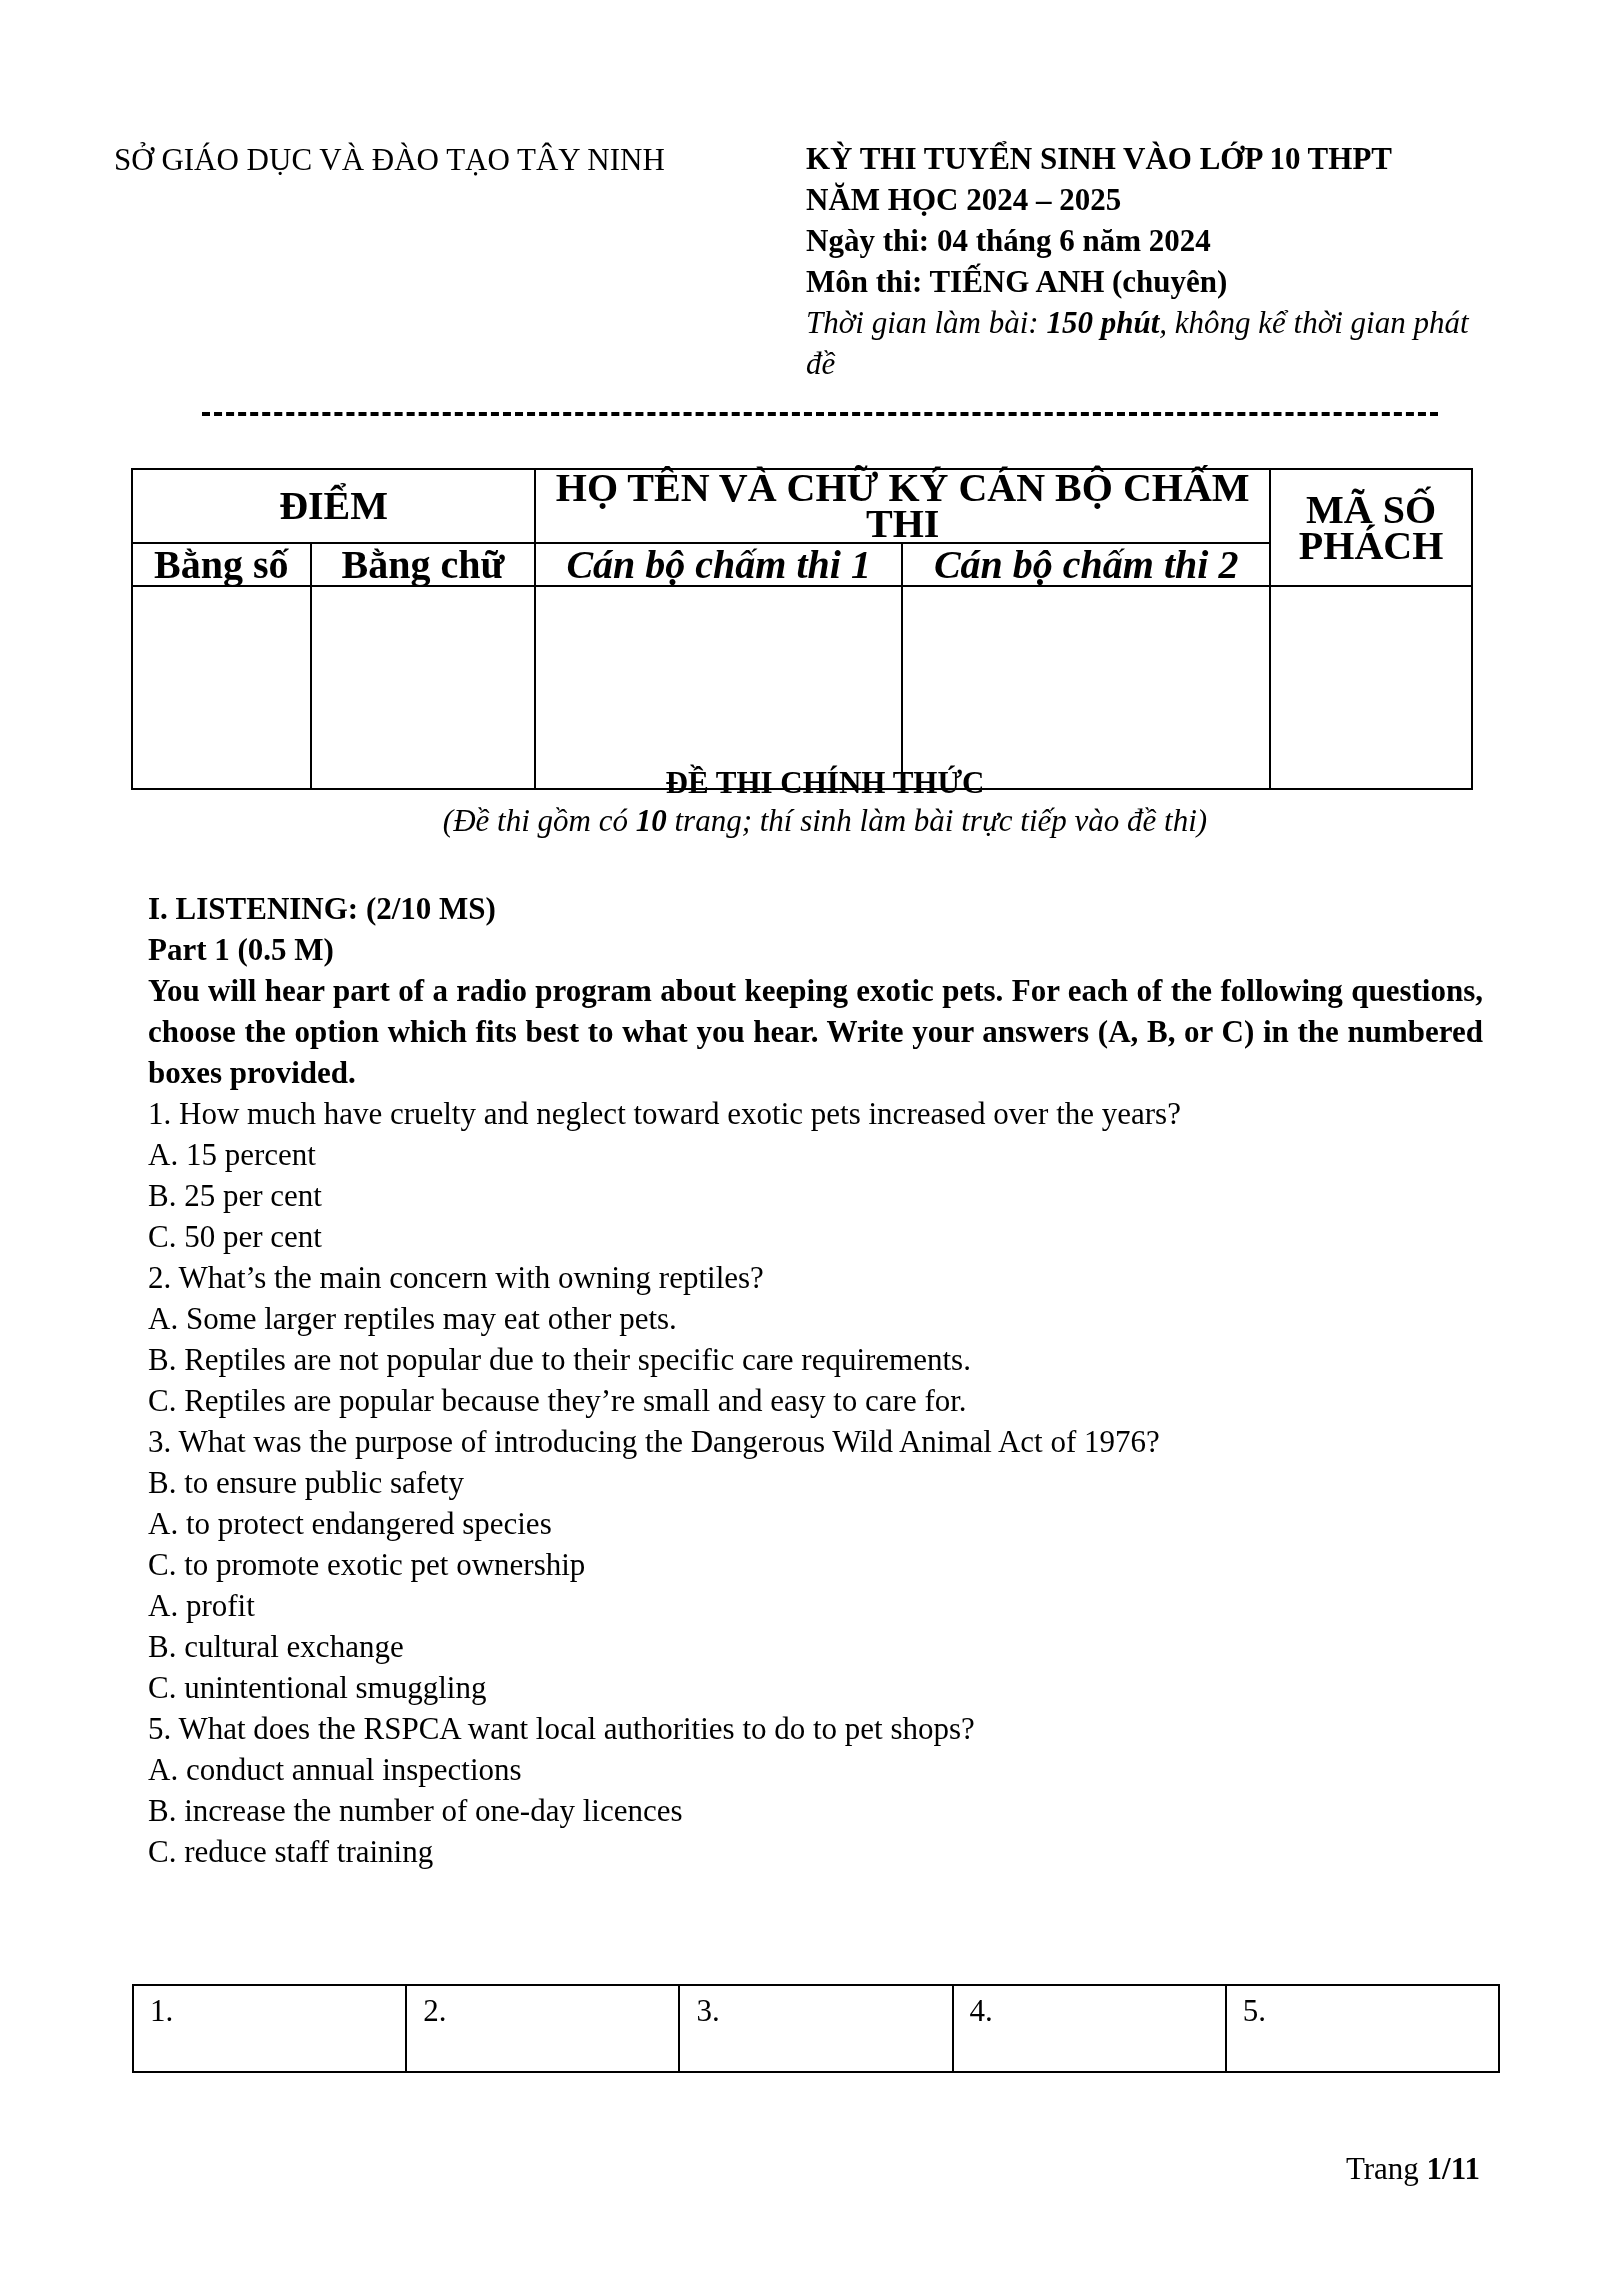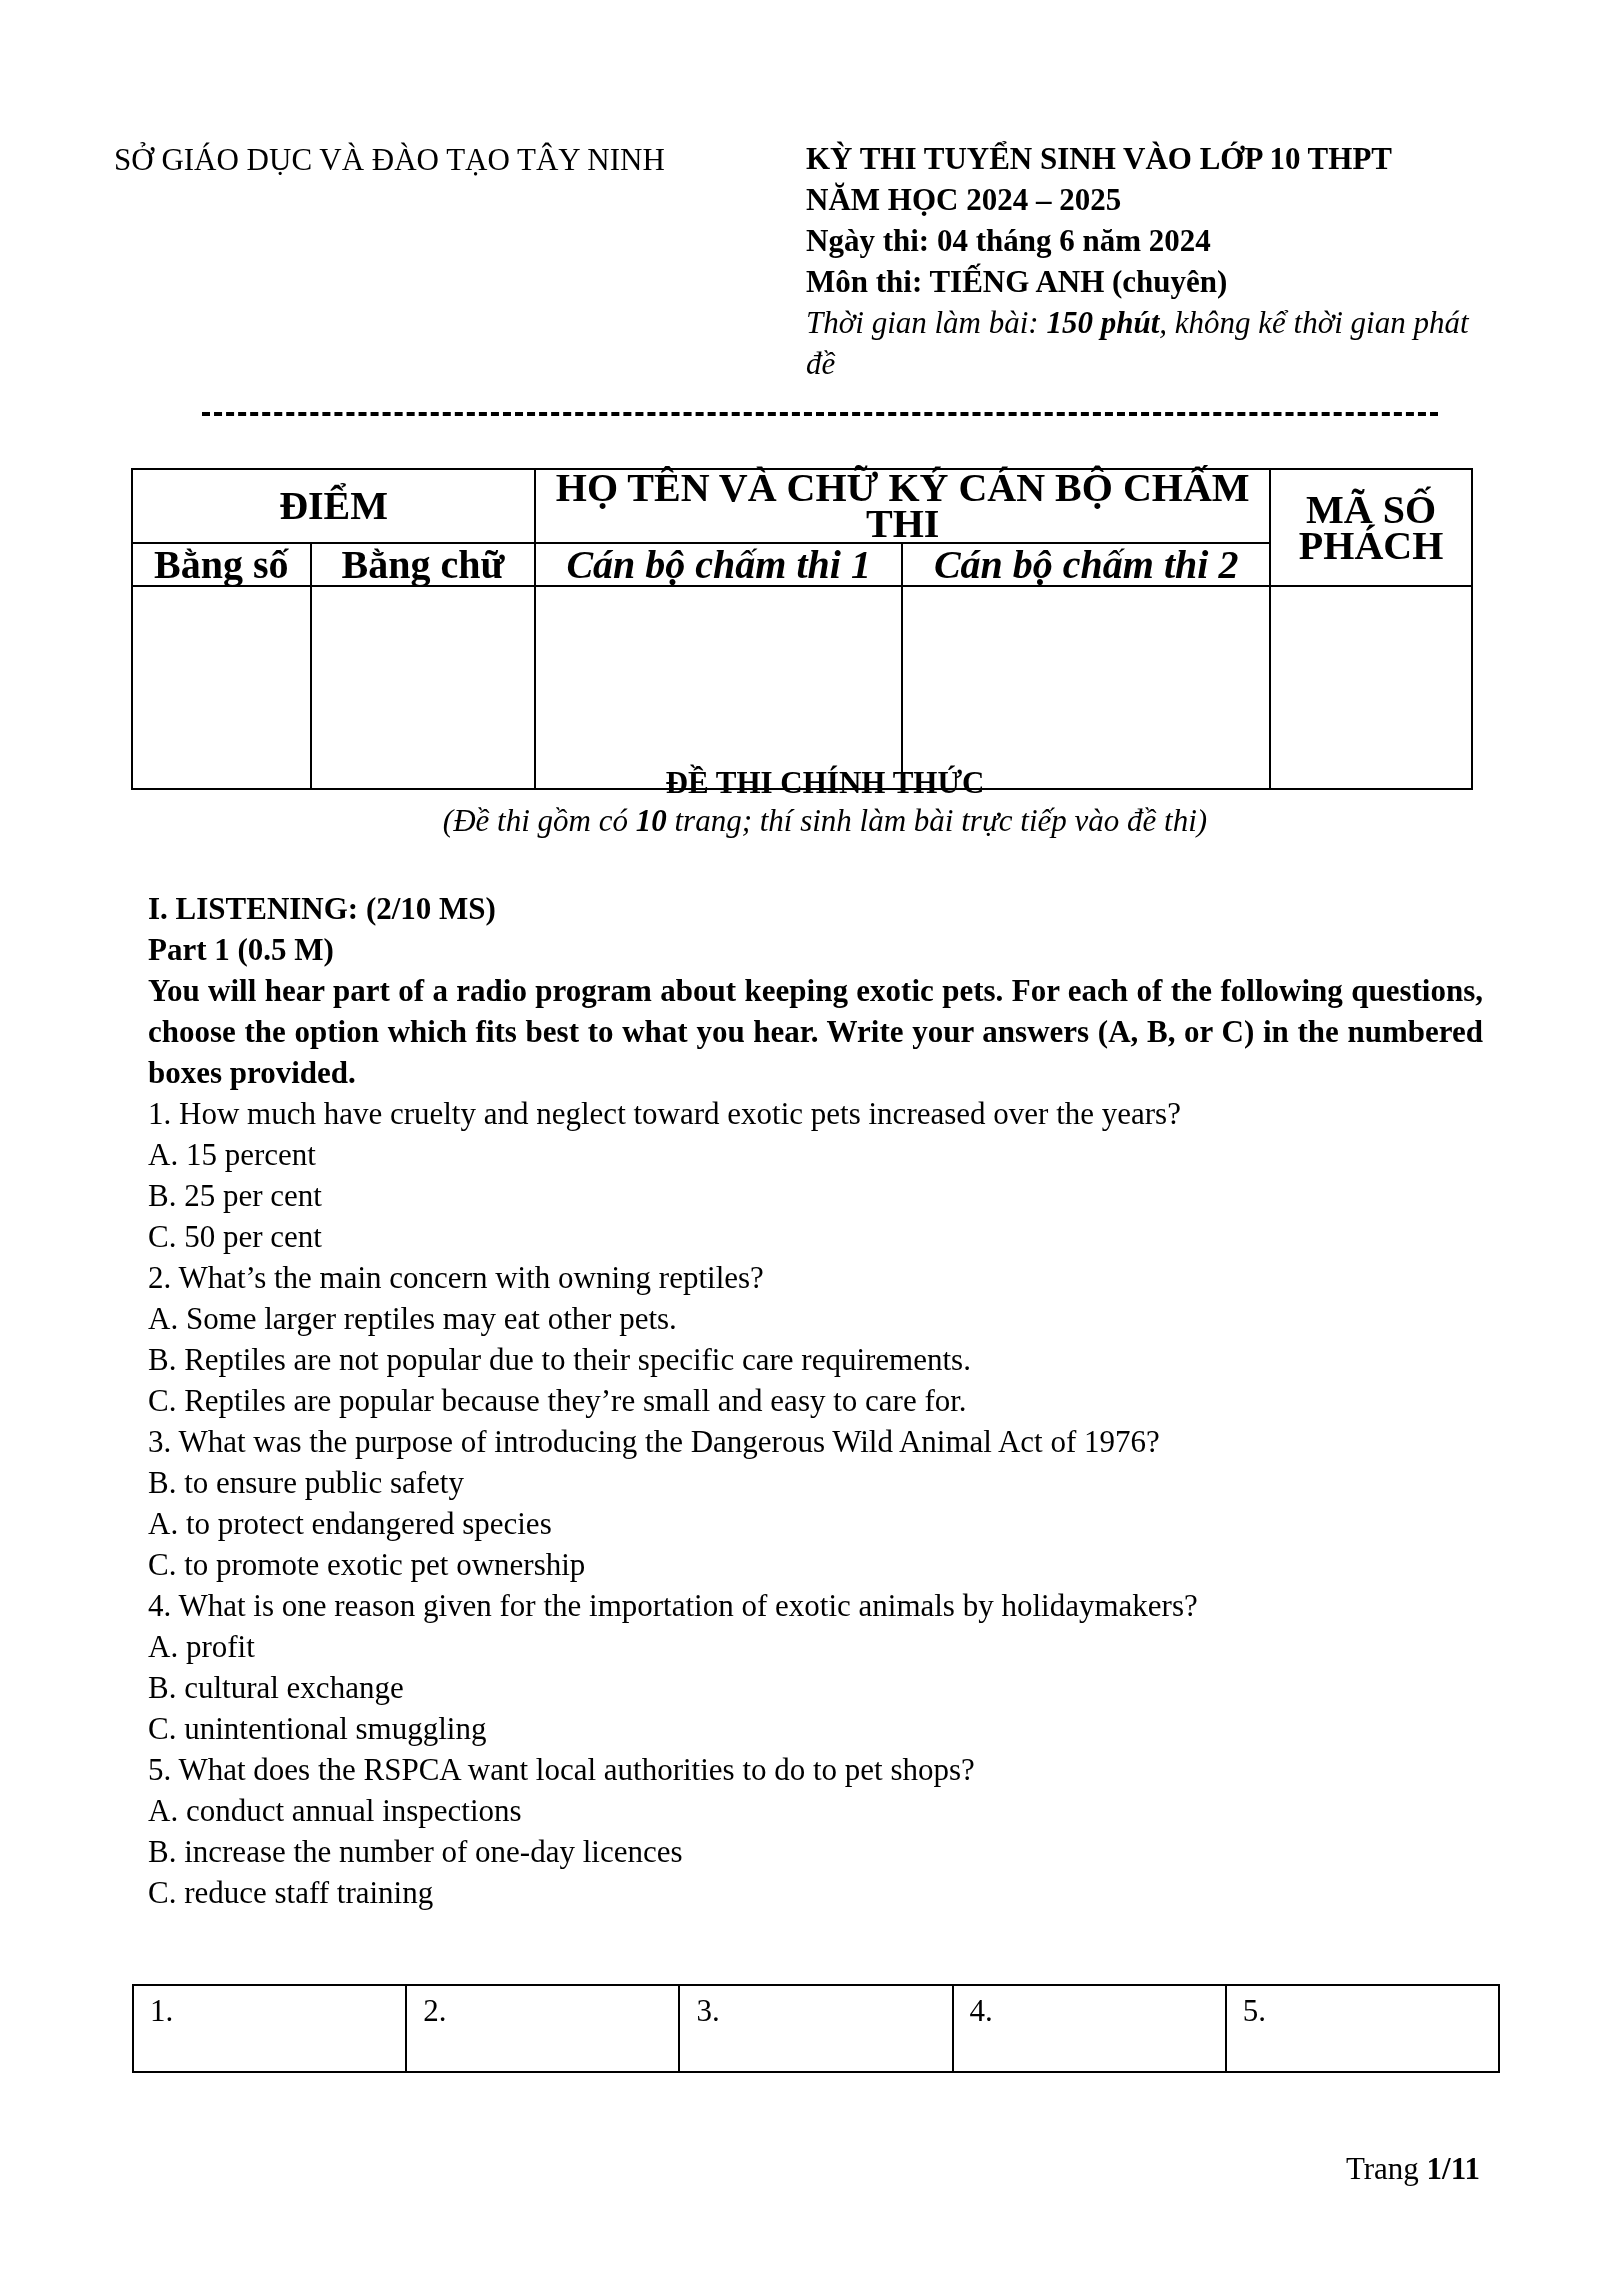--- a/index.html
+++ b/index.html
@@ -114,21 +114,20 @@
     <div class="line">B. Reptiles are not popular due to their specific care requirements.</div>
     <div class="line">C. Reptiles are popular because they’re small and easy to care for.</div>
   </div>
   <div>
     <div class="line">3. What was the purpose of introducing the Dangerous Wild Animal Act of 1976?</div>
     <div class="line">B. to ensure public safety</div>
     <div class="line">A. to protect endangered species</div>
     <div class="line">C. to promote exotic pet ownership</div>
   </div>
   <div>
-    <div class="line">4. What is one reason given for the importation of exotic animals by holidaymakers?</div>
     <div class="line">A. profit</div>
     <div class="line">B. cultural exchange</div>
     <div class="line">C. unintentional smuggling</div>
   </div>
   <div>
     <div class="line">5. What does the RSPCA want local authorities to do to pet shops?</div>
     <div class="line">A. conduct annual inspections</div>
     <div class="line">B. increase the number of one-day licences</div>
     <div class="line">C. reduce staff training</div>
   </div>

